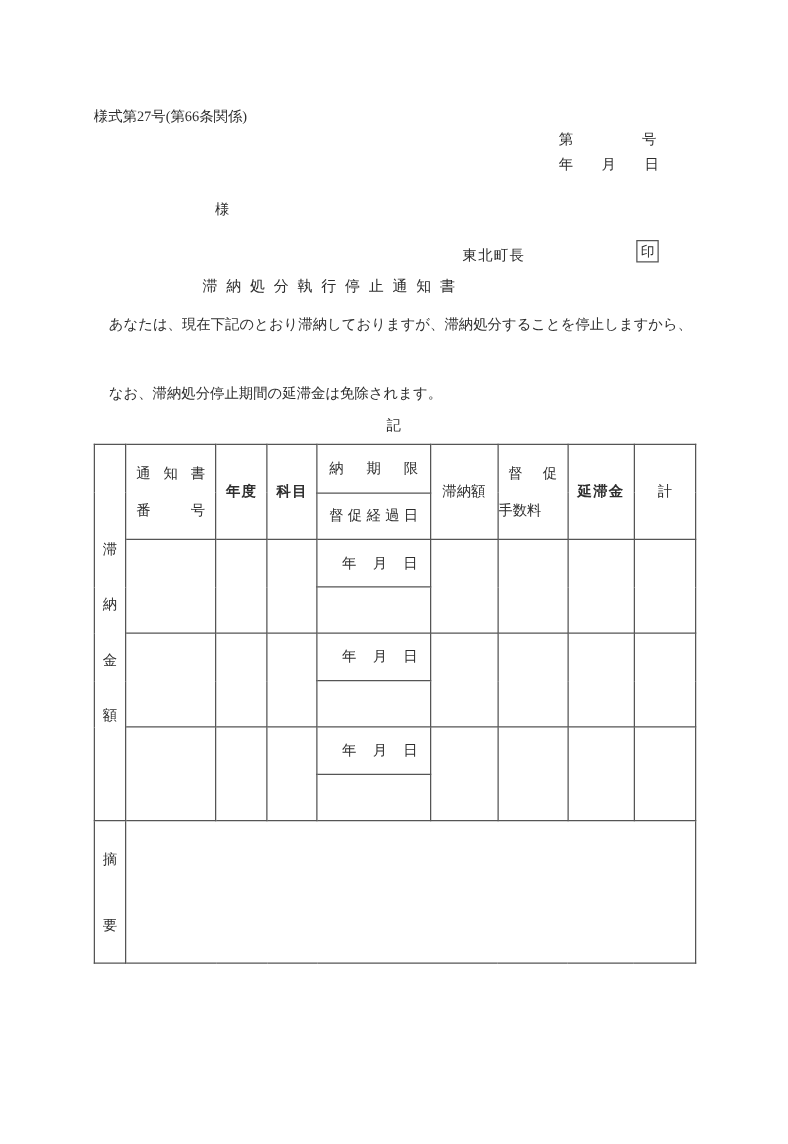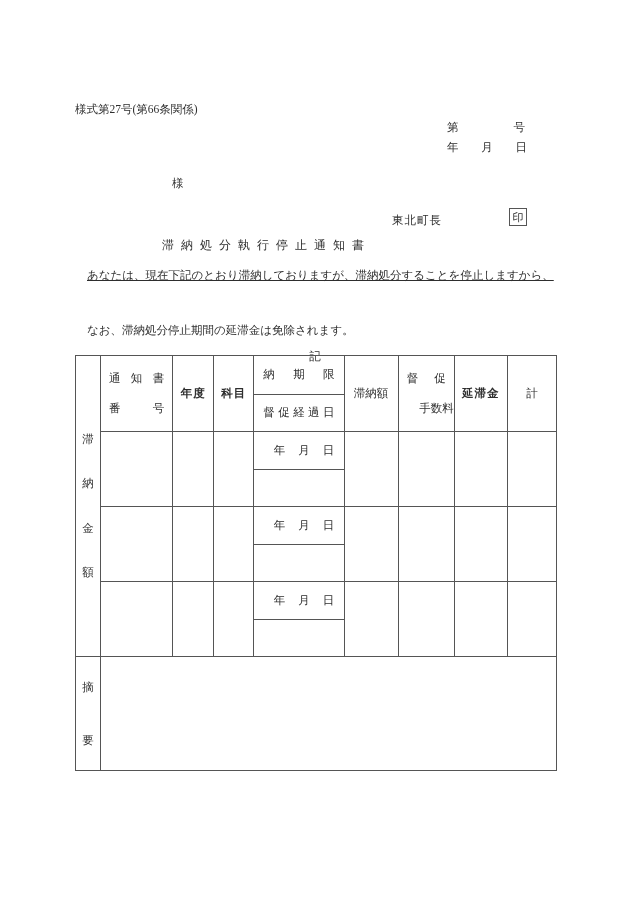--- a/index.html
+++ b/index.html
@@ -6,32 +6,32 @@
   html,body { background:#ffffff; }
   .page {
     position:relative;
     width:630px; height:915px;
     background:#ffffff;
     font-family:"Liberation Serif","DejaVu Serif",serif;
     color:#2e2e2e;
     font-size:11.5px;
     overflow:hidden;
   }
-  .abs { position:absolute; white-space:nowrap;margin-top:16px; }
+  .abs { position:absolute; white-space:nowrap; }
 
   .form-number   { left:75px;  top:86px; }
   .doc-number    { left:447px; top:104px; width:78px; display:flex; justify-content:space-between; }
   .date-line     { left:447px; top:124px; width:80px; display:flex; justify-content:space-between; }
   .addressee     { left:172px; top:160px; }
-  .sender        { left:392px; top:197px; letter-spacing:1px; }
+  .sender        { left:370px; top:197px; letter-spacing:1px; }
   .seal-box      { left:509px; top:192px; width:18px; height:18px; border:1px solid #555;
                    display:flex; align-items:center; justify-content:center; font-size:11px; }
   .doc-title     { left:0; top:221px; width:526px; text-align:center;
                    font-size:12px; letter-spacing:7px; padding-left:7px; }
-  .para-1a       { left:87px; top:252px;text-decoration:underline; }
+  .para-1a       { left:87px; top:252px; }
   .para-1b       { left:75px; top:279px; }
   .para-2        { left:87px; top:307px; }
   .record-marker { left:0; top:333px; width:630px; text-align:center; }
 
   table.main-table {
     position:absolute; left:75px; top:355px;
     border-collapse:collapse; table-layout:fixed;
     width:482px; font-size:11.5px; color:#2e2e2e;
   }
   table.main-table td { border:1px solid #555; vertical-align:middle; text-align:center; padding:0; overflow:hidden; }
@@ -42,21 +42,21 @@
 
   .v-label { vertical-align:top !important; }
   .v-label .v-stack { height:300px; display:flex; flex-direction:column;
                       align-items:center; justify-content:space-between; padding:76px 0; }
   .s-label .v-stack { height:113px; display:flex; flex-direction:column;
                       align-items:center; justify-content:space-between; padding:23px 0 22px 0; }
 
   .two-line { height:75px; display:flex; flex-direction:column; justify-content:space-evenly; }
   .spread   { display:flex; justify-content:space-between; padding:0 8px; }
   .spread-w { display:flex; justify-content:space-between; padding:0 9px; }
-  .centered { text-align:right; }
+  .centered { text-align:left; }
   .ls1 { letter-spacing:1px; padding-left:1px;font-weight:bold; }
   .date-cell { display:flex; align-items:center; justify-content:center; gap:13px; padding-left:10px; height:100%; }
   td.c-date { vertical-align:middle; }
 </style>
 </head>
 <body>
 
 <div class="page">
 
   <div class="abs form-number">様式第27号(第66条関係)</div>

